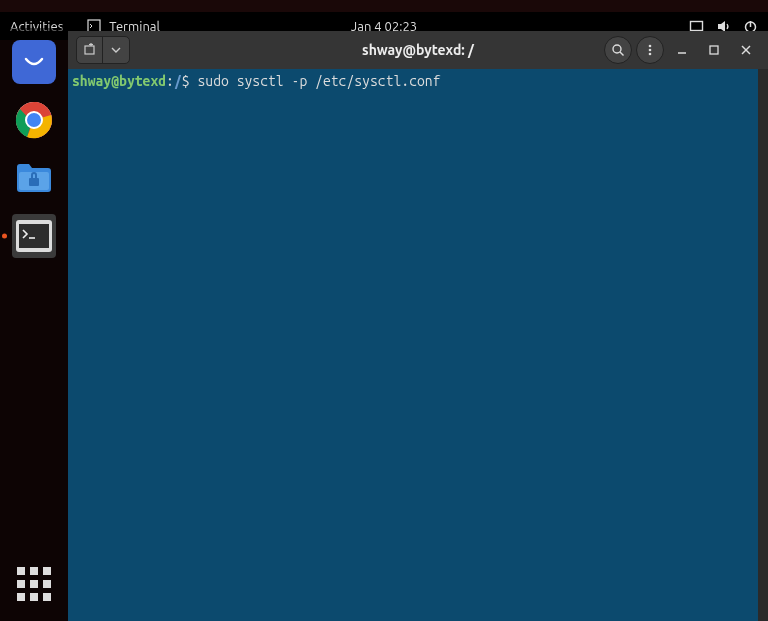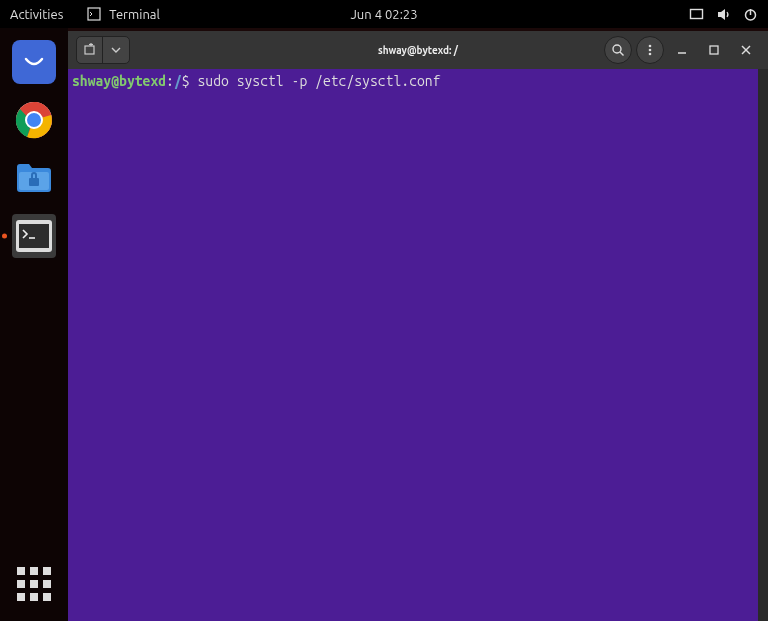--- a/index.html
+++ b/index.html
@@ -18,20 +18,21 @@
     
     .topbar {
       height: 28px;
       background: #000;
       color: #ddd;
       display: flex;
       align-items: center;
       font-size: 13px;
       padding: 0 10px;
       justify-content: space-between;
+      margin-top: 12px;
     }
     .topbar-left {
       display: flex;
       align-items: center;
       gap: 24px;
     }
     .topbar-app {
       display: flex;
       align-items: center;
       gap: 8px;
@@ -142,21 +143,21 @@
       color: #ccc;
     }
     .tab-btn-group .seg:first-child {
       border-right: 1px solid #222;
     }
     .title-center {
       position: absolute;
       left: 50%;
       transform: translateX(-50%);
       color: #eee;
-      font-size: 10px;
+      font-size: 14px;
       font-weight: bold;
     }
     .title-right {
       margin-left: auto;
       display: flex;
       align-items: center;
       gap: 4px;
     }
     .circ-btn {
       width: 28px;
@@ -173,21 +174,21 @@
       width: 28px;
       height: 28px;
       display: flex;
       align-items: center;
       justify-content: center;
       color: #ddd;
     }
     
     .terminal-body {
       flex: 1;
-      background: #4c1d95;
+      background: #0c4a6e;
       padding: 4px 4px;
       font-family: "Ubuntu Mono", "DejaVu Sans Mono", "Courier New", monospace;
       font-size: 14px;
       line-height: 17px;
       color: #ccc;
       position: relative;
     }
     .term-line {
       white-space: pre;
     }
@@ -220,21 +221,21 @@
   <div class="topbar-left">
     <div>Activities</div>
     <div class="topbar-app">
       <svg width="14" height="14" viewBox="0 0 14 14">
           <rect x="1" y="1" width="12" height="12" fill="none" stroke="#ddd" stroke-width="1.2"></rect>
           <path d="M3 5 L5 7 L3 9" stroke="#ddd" stroke-width="1" fill="none"></path>
         </svg>
       <span>Terminal</span>
     </div>
   </div>
-  <div class="topbar-center">Jun 4  02:23</div>
+  <div class="topbar-center">Jan 4  02:23</div>
   <div class="topbar-right">
     <svg width="15" height="15" viewBox="0 0 15 15">
         <rect x="1.5" y="2.5" width="12" height="9" fill="none" stroke="#ddd" stroke-width="1.4"></rect>
       </svg>
     <svg width="15" height="15" viewBox="0 0 15 15">
         <path d="M2 5 L5 5 L9 2 L9 13 L5 10 L2 10 Z" fill="#ddd"></path>
         <path d="M11 5 Q13 7.5 11 10" fill="none" stroke="#ddd" stroke-width="1.2"></path>
       </svg>
     <svg width="15" height="15" viewBox="0 0 15 15">
         <circle cx="7.5" cy="8" r="5" fill="none" stroke="#ddd" stroke-width="1.5"></circle>

